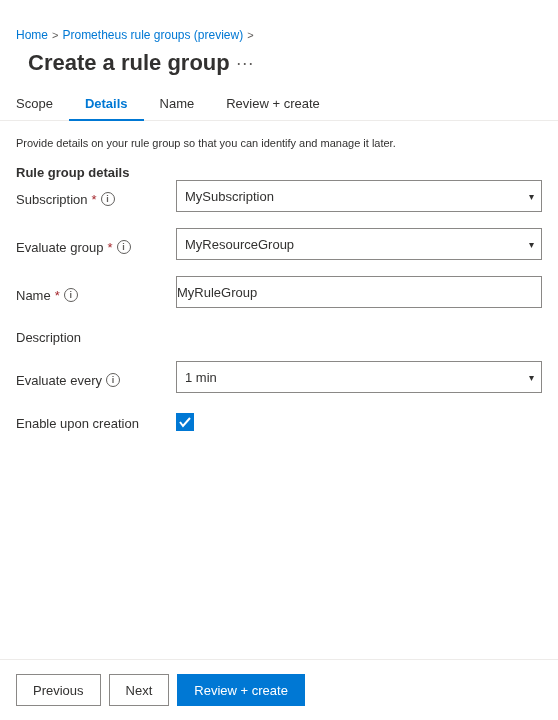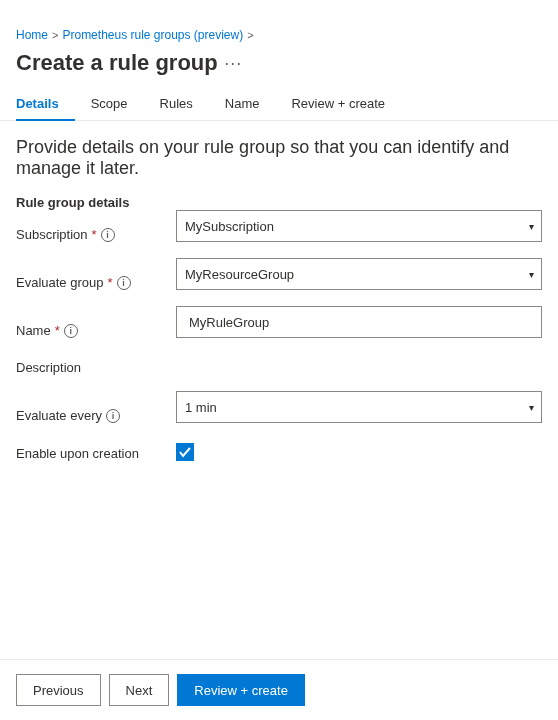--- a/index.html
+++ b/index.html
@@ -27,21 +27,21 @@
       cursor: pointer;
     }
     .breadcrumb-sep {
       color: #605e5c;
       font-size: 11px;
     }
 
     .page-header {
       display: flex;
       align-items: center;
-      padding: 4px 16px 12px 16px;
+      padding: 4px 16px 12px 28px;
       gap: 0;
     }
     .page-title {
       font-size: 22px;
       font-weight: 600;
       color: #323130;
     }
     .more-icon {
       font-size: 18px;
       color: #605e5c;
@@ -69,35 +69,35 @@
       border-bottom: 2px solid #0078d4;
       font-weight: 600;
     }
     .tab:first-child { padding-left: 0; }
 
     .content {
       padding: 16px 16px;
     }
 
     .info-text {
-      font-size: 18px;
+      font-size: 11px;
       color: #323130;
       margin-bottom: 16px;
     }
 
     .section-title {
       font-size: 13px;
       font-weight: 700;
       color: #323130;
       margin-bottom: 0;
     }
 
     .form-row {
       display: flex;
-      align-items: flex-end;
+      align-items: center;
       margin-bottom: 16px;
     }
 
     .form-label {
       width: 160px;
       min-width: 160px;
       font-size: 13px;
       color: #323130;
       padding-top: 6px;
       display: flex;
@@ -150,21 +150,21 @@
       right: 8px;
       top: 50%;
       transform: translateY(-50%);
       pointer-events: none;
       color: #323130;
       font-size: 10px;
     }
 
     .text-input {
       width: 100%;
-      padding: 5px 12px;
+      padding: 5px 0;
       border: 1px solid #8a8886;
       font-size: 13px;
       color: #323130;
       height: 32px;
     }
 
     .textarea-input {
       width: 100%;
       padding: 5px 8px;
       border: 1px solid #8a8886;
@@ -245,23 +245,22 @@
   <a>Prometheus rule groups (preview)</a>
   <span class="breadcrumb-sep">&gt;</span>
 </div>
 
 <div class="page-header">
   <h1 class="page-title">Create a rule group</h1>
   <span class="more-icon">···</span>
 </div>
 
 <nav class="tabs">
+  <a class="tab">Scope</a>
   <a class="tab active">Details</a>
-  <a class="tab">Scope</a>
-  <a class="tab">Rules</a>
   <a class="tab">Name</a>
   <a class="tab">Review + create</a>
 </nav>
 
 <div class="content">
   <p class="info-text">Provide details on your rule group so that you can identify and manage it later.</p>
   <div class="section-title">Rule group details</div>
 
   <div class="form-row">
     <div class="form-label">

